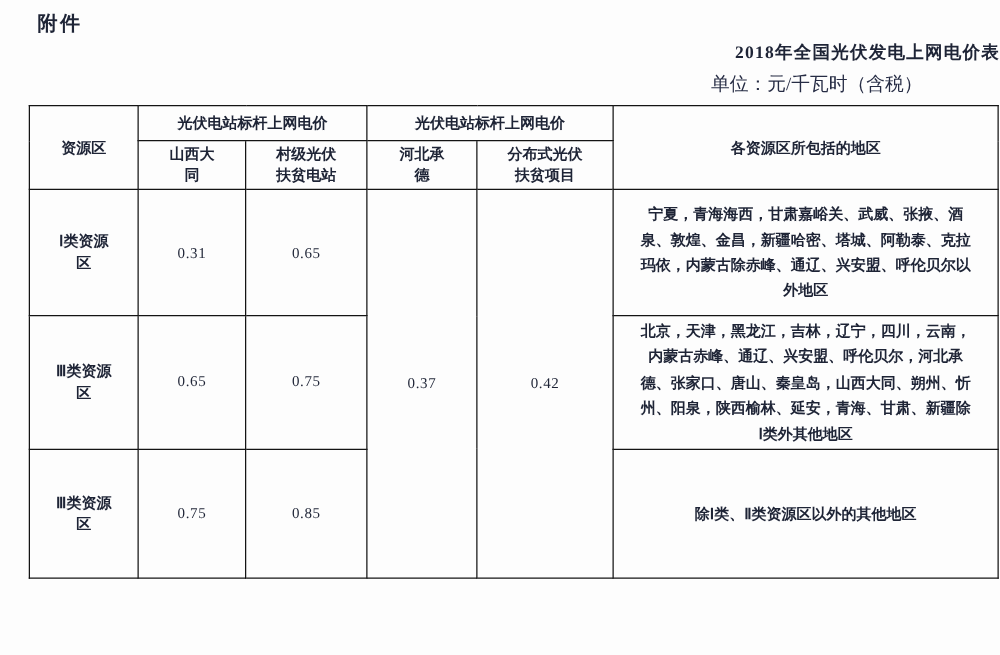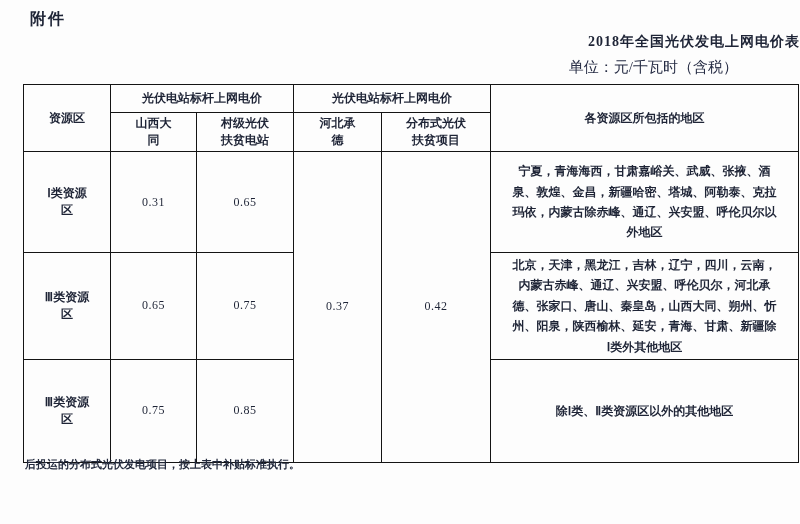--- a/index.html
+++ b/index.html
@@ -96,14 +96,13 @@
     <tr style="height:103px">
       <td class="zone">Ⅲ类资源区</td>
       <td class="num">0.75</td>
       <td class="num">0.85</td>
       <td class="region">除Ⅰ类、Ⅱ类资源区以外的其他地区</td>
     </tr>
   </tbody>
 </table>
 
 <div class="notes">
-  <div class="note-line">后投运的分布式光伏发电项目，按上表中补贴标准执行。</div>
 </div>
 
 </body></html>

